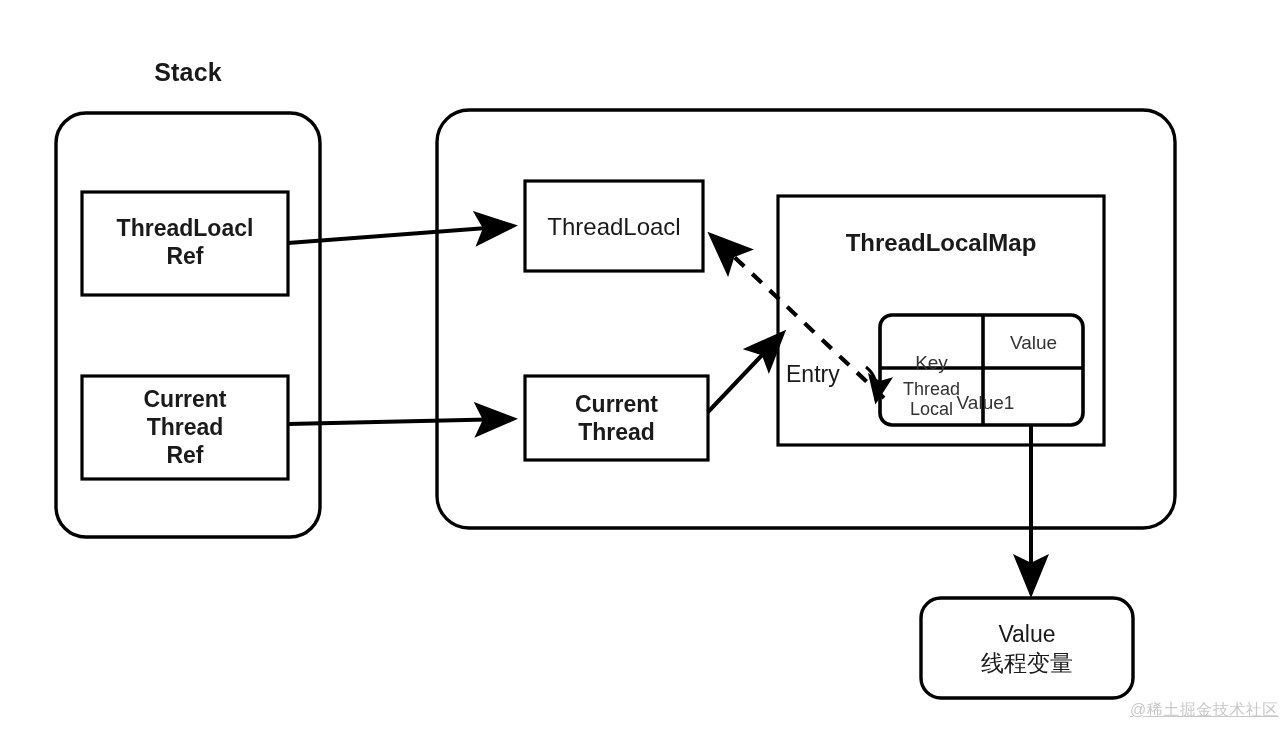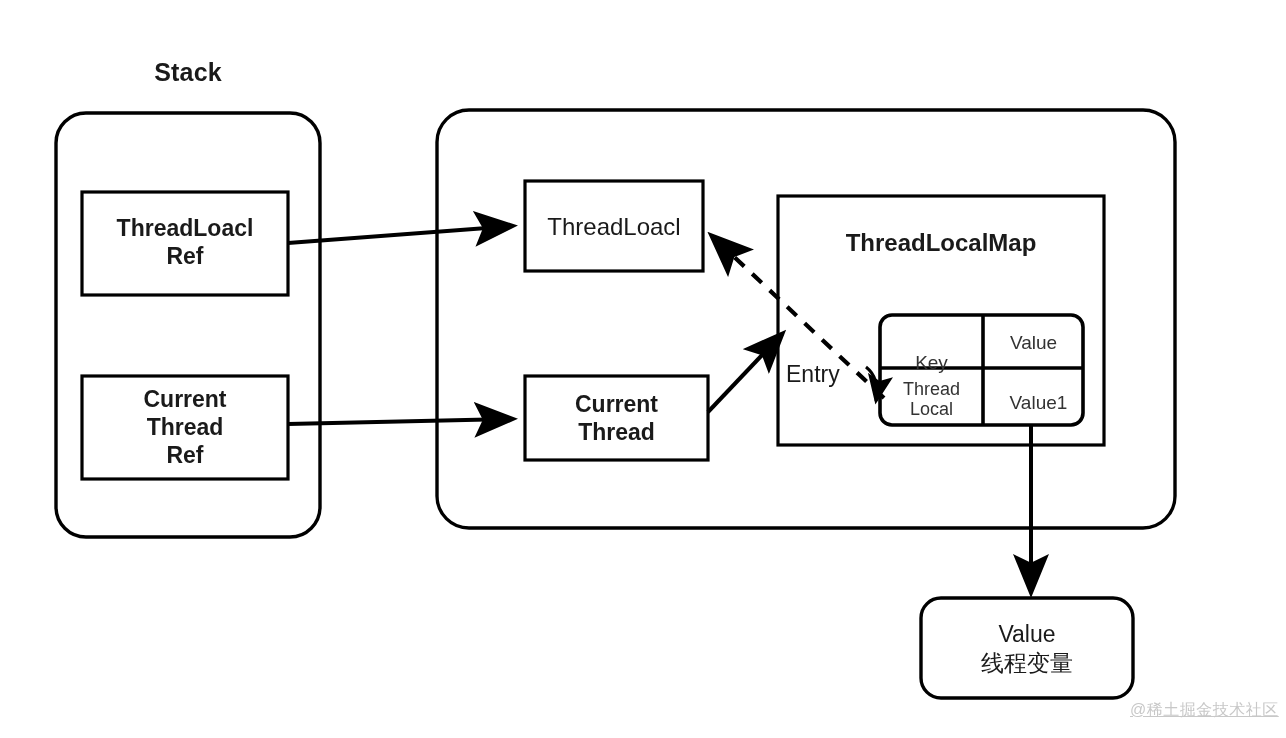--- a/index.html
+++ b/index.html
@@ -185,20 +185,20 @@
 
   <div class="lbl entry-lbl" style="left:786px; top:360px; width:86px; text-align:left;">Entry</div>
 
   <div class="lbl cell-text" style="left:881px; top:331px; width:101px;margin-top:20px;">Key</div>
 
   <div class="lbl cell-text" style="left:984px; top:331px; width:99px;">Value</div>
 
   <div class="lbl cell-text-sm" style="left:881px; top:379px; width:101px;">Thread
 Local</div>
 
-  <div class="lbl cell-text" style="left:989px; top:391px; width:99px;">Value1</div>
+  <div class="lbl cell-text" style="left:936px; top:391px; width:99px;">Value1</div>
 
   <div class="lbl value-text" style="left:921px; top:620px; width:212px;">Value
 线程变量</div>
 
   <div class="watermark" style="left:1130px; top:700px;text-decoration:underline;">@稀土掘金技术社区</div>
 
 </div>
 
 </body></html>

